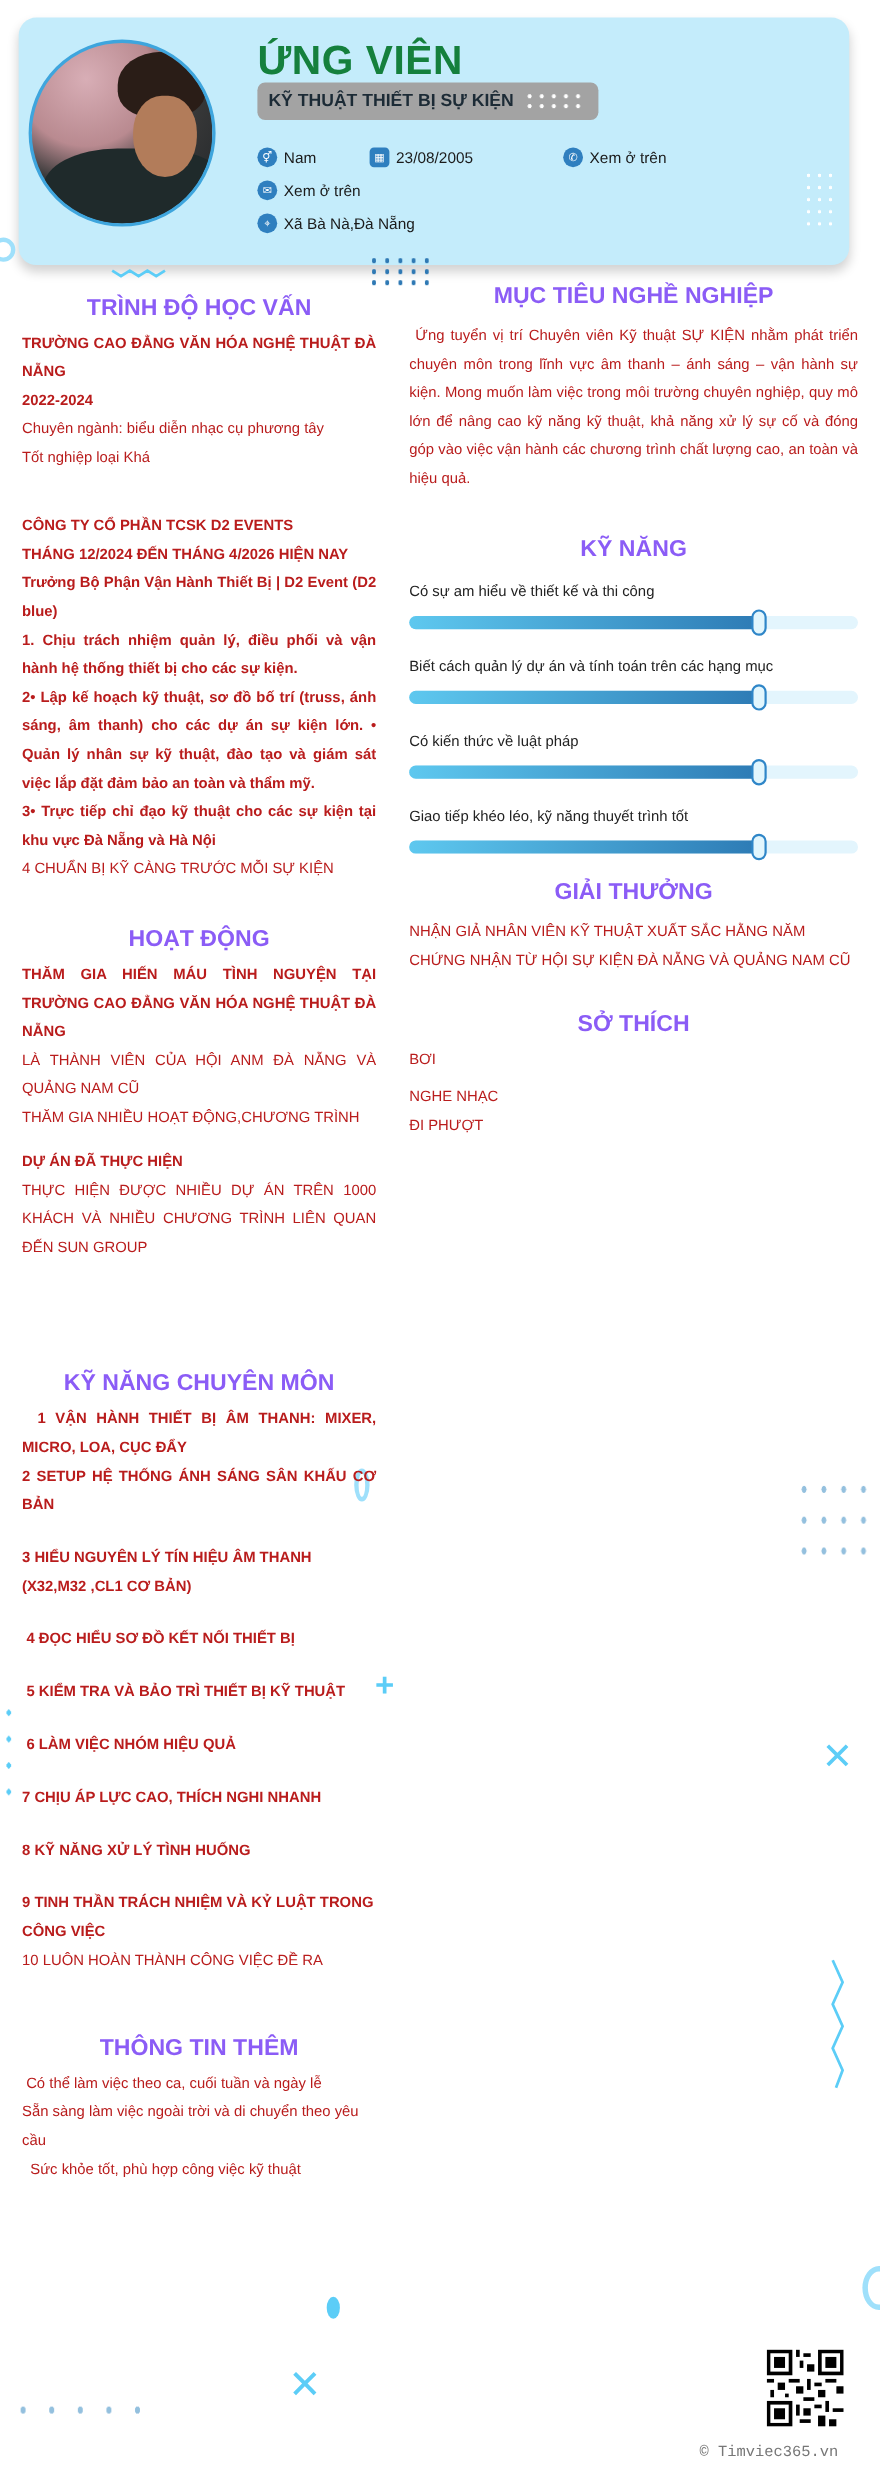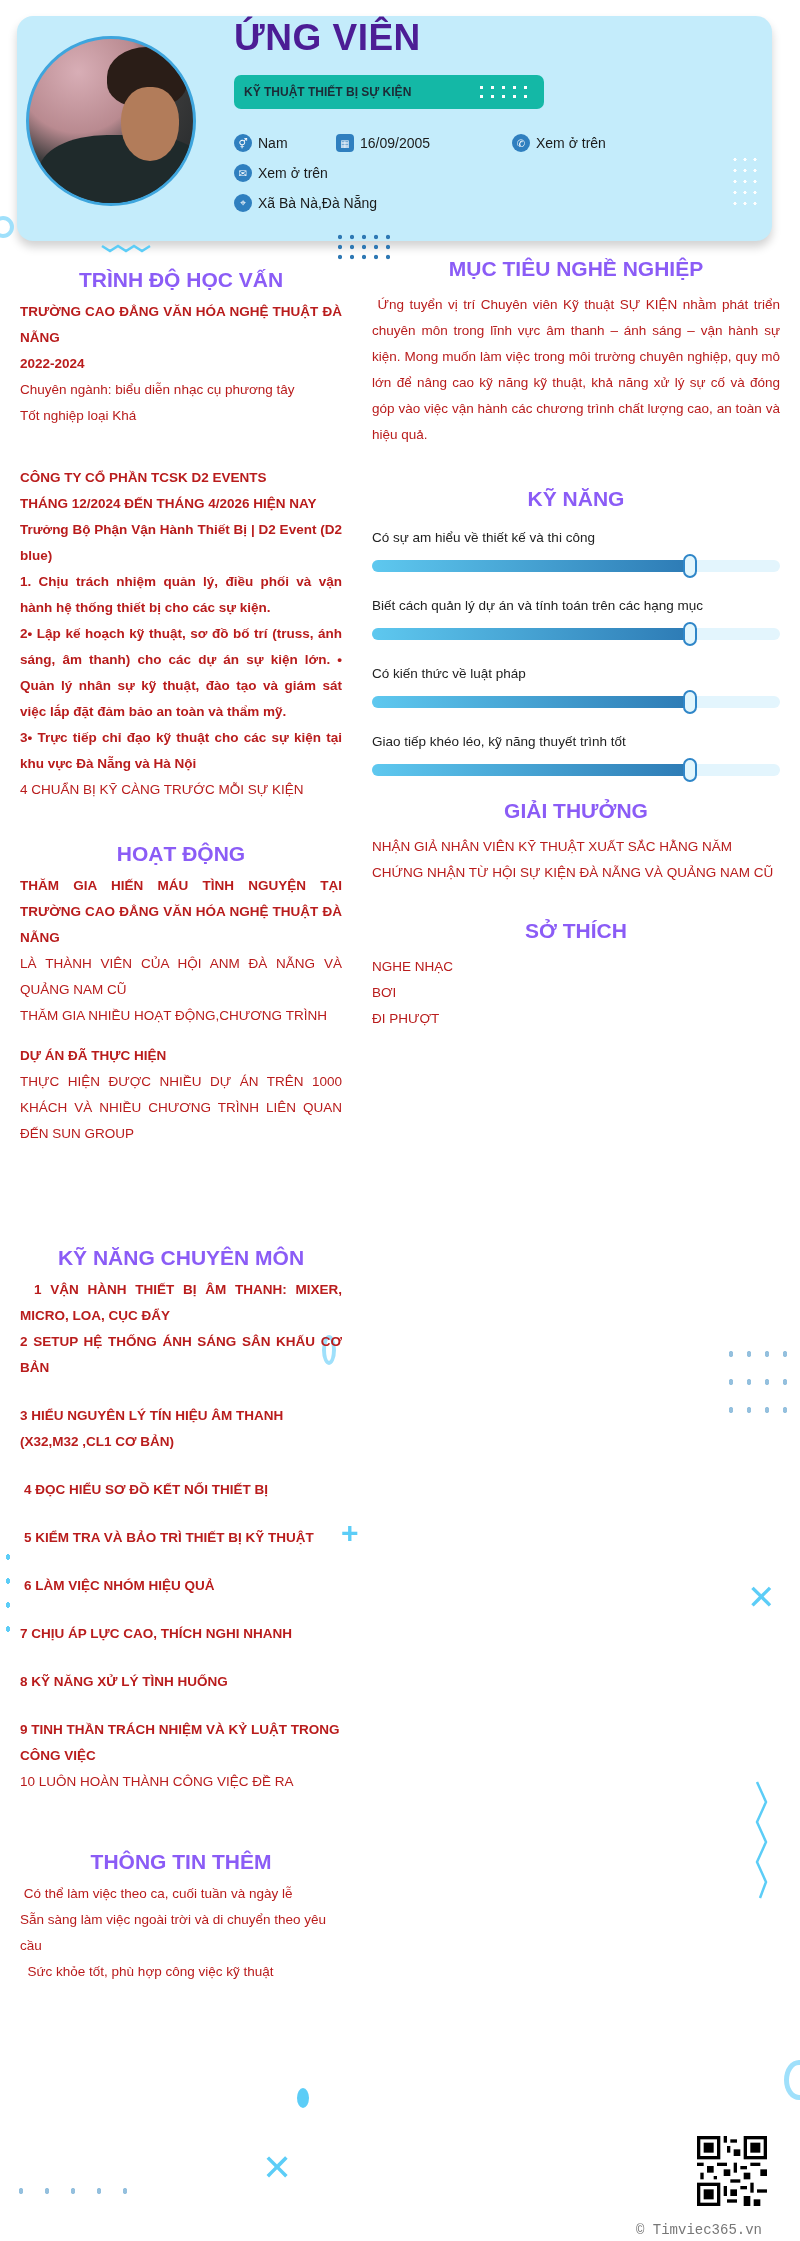--- a/index.html
+++ b/index.html
@@ -14,25 +14,25 @@
   }
   .avatar {
     position: absolute; left: 9px; top: 20px; width: 170px; height: 170px;
     border-radius: 50%; border: 3px solid #3ea5dd; overflow: hidden;
     background: radial-gradient(circle at 30% 20%, #d8aeb6 0%, #b98a90 35%, #3a3a3a 55%, #1e2326 100%);
   }
   .avatar .hair { position: absolute; left: 78px; top: 8px; width: 80px; height: 60px; border-radius: 50% 50% 40% 40%; background: #2a1d17; }
   .avatar .face { position: absolute; left: 92px; top: 48px; width: 58px; height: 74px; border-radius: 45% 45% 50% 50%; background: #b27c5a; }
   .avatar .shirt { position: absolute; left: 10px; top: 96px; width: 170px; height: 90px; border-radius: 40% 40% 0 0; background: #1f2a2b; }
 
-  .name { position: absolute; left: 217px; top: 1px; font-size: 37px; font-weight: 700; color: #4c1d95; letter-spacing: 0.5px; }
+  .name { position: absolute; left: 217px; top: 18px; font-size: 37px; font-weight: 700; color: #15803d; letter-spacing: 0.5px; }
   .job-pill {
     position: absolute; left: 217px; top: 59px; width: 310px; height: 34px;
-    background: #14b8a6; border-radius: 7px; padding: 0 10px; line-height: 34px;
-    font-size: 12px; font-weight: 700; color: #1c2b36;
+    background: #a3a3a3; border-radius: 7px; padding: 0 10px; line-height: 34px;
+    font-size: 16px; font-weight: 700; color: #1c2b36;
   }
   .pill-dots { position: absolute; right: 12px; top: 8px; width: 56px; height: 18px;
     background-image: radial-gradient(circle, #ffffff 1.6px, transparent 2px);
     background-size: 11px 9px; }
 
   .info { position: absolute; display: flex; align-items: center; gap: 6px; font-size: 14px; color: #1b1b1b; }
   .info .ic { width: 18px; height: 18px; border-radius: 50%; background: #2f7fbf; color: #fff; font-size: 10px; display: flex; align-items: center; justify-content: center; }
 
   .hdr-dots-right { position: absolute; right: 10px; top: 138px; width: 32px; height: 55px;
     background-image: radial-gradient(circle, #ffffff 1.4px, transparent 1.8px);
@@ -75,21 +75,21 @@
     <span>KỸ THUẬT THIẾT BỊ SỰ KIỆN</span>
     <span class="pill-dots"></span>
   </div>
 
   <div class="info" style="left:217px; top:118px;">
     <span class="ic">⚥</span>
     <span>Nam</span>
   </div>
   <div class="info" style="left:319px; top:118px;">
     <span class="ic" style="border-radius:4px;">▦</span>
-    <span>16/09/2005</span>
+    <span>23/08/2005</span>
   </div>
   <div class="info" style="left:495px; top:118px;">
     <span class="ic">✆</span>
     <span>Xem ở trên</span>
   </div>
   <div class="info" style="left:217px; top:148px;">
     <span class="ic">✉</span>
     <span>Xem ở trên</span>
   </div>
   <div class="info" style="left:217px; top:178px;">
@@ -206,22 +206,22 @@
   </section>
 
   <section style="margin-top:20px;">
     <div class="sec-title">GIẢI THƯỞNG</div>
     <div class="line" style="margin-top:8px;">NHẬN GIẢ NHÂN VIÊN KỸ THUẬT XUẤT SẮC HẰNG NĂM</div>
     <div class="line">CHỨNG NHẬN TỪ HỘI SỰ KIỆN ĐÀ NẴNG VÀ QUẢNG NAM CŨ</div>
   </section>
 
   <section style="margin-top:30px;">
     <div class="sec-title">SỞ THÍCH</div>
+    <div class="line">BƠI</div>
     <div class="line" style="margin-top:8px;">NGHE NHẠC</div>
-    <div class="line">BƠI</div>
     <div class="line">ĐI PHƯỢT</div>
   </section>
 </div>
 
 <svg class="qr-grid" viewBox="0 0 21 21">
   <rect width="21" height="21" fill="#fff"></rect>
   <g fill="#000">
     <rect x="0" y="0" width="7" height="7"></rect>
       <rect x="1" y="1" width="5" height="5" fill="#fff"></rect>
       <rect x="2" y="2" width="3" height="3"></rect>

